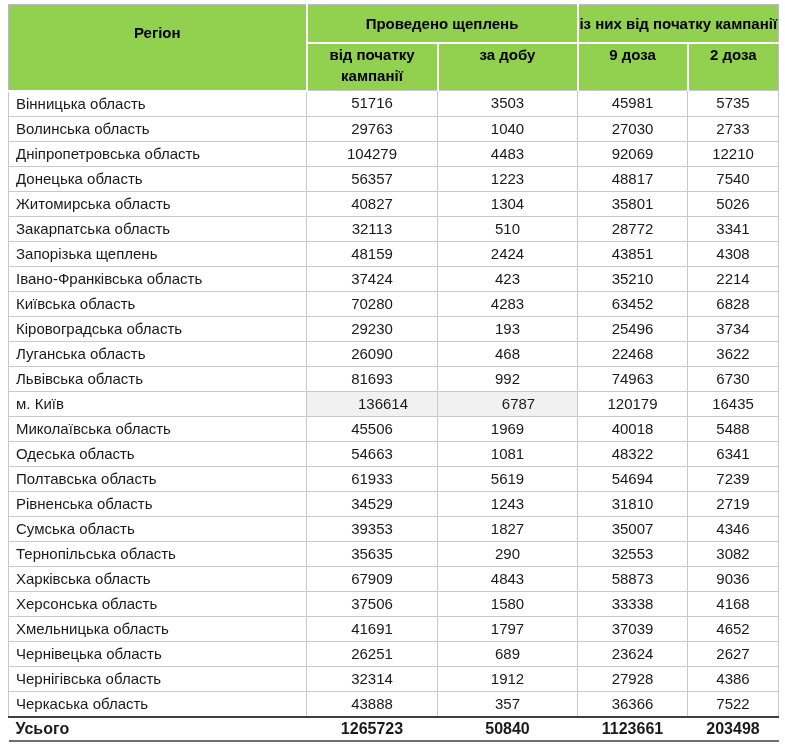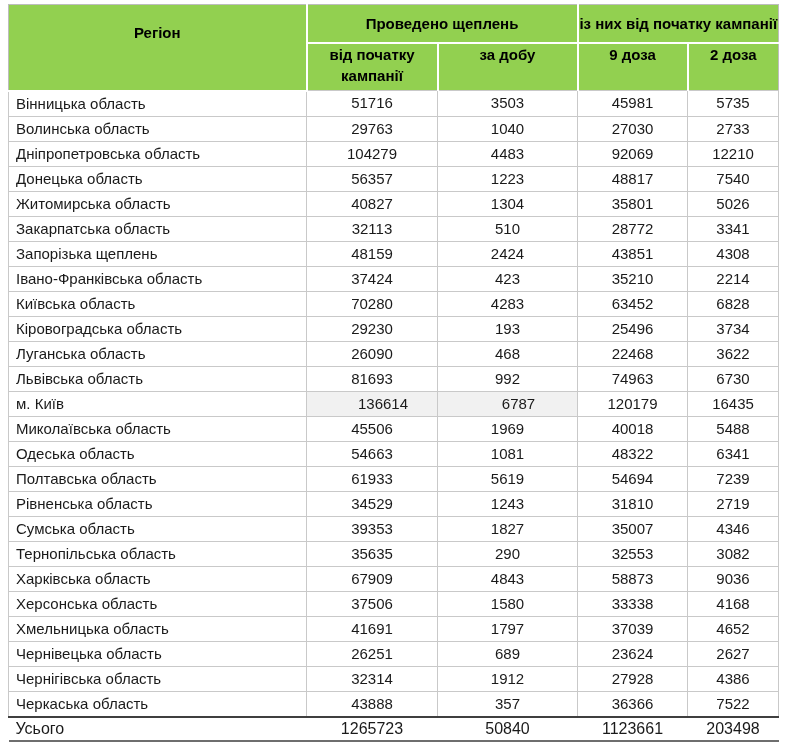--- a/index.html
+++ b/index.html
@@ -40,21 +40,21 @@
   tbody td{
     border:1px solid var(--grid);
     height:24px;line-height:24px;
     font-size:15px;padding:0;white-space:nowrap;overflow:hidden;
   }
   td.region{text-align:left;padding-left:7px;}
   td.num{text-align:center;}
   td.hl{background:var(--highlight);padding-left:22px;}
 
   tr.total-row td{
-    font-weight:normal;height:20px;line-height:20px;
+    font-weight:bold;height:20px;line-height:20px;
     border-top:2px solid var(--strong-border);
     border-bottom:2px solid #6E6E6E;
   }
 </style>
 </head>
 <body>
 
 <div class="table-wrap">
   <table>
     <colgroup>

